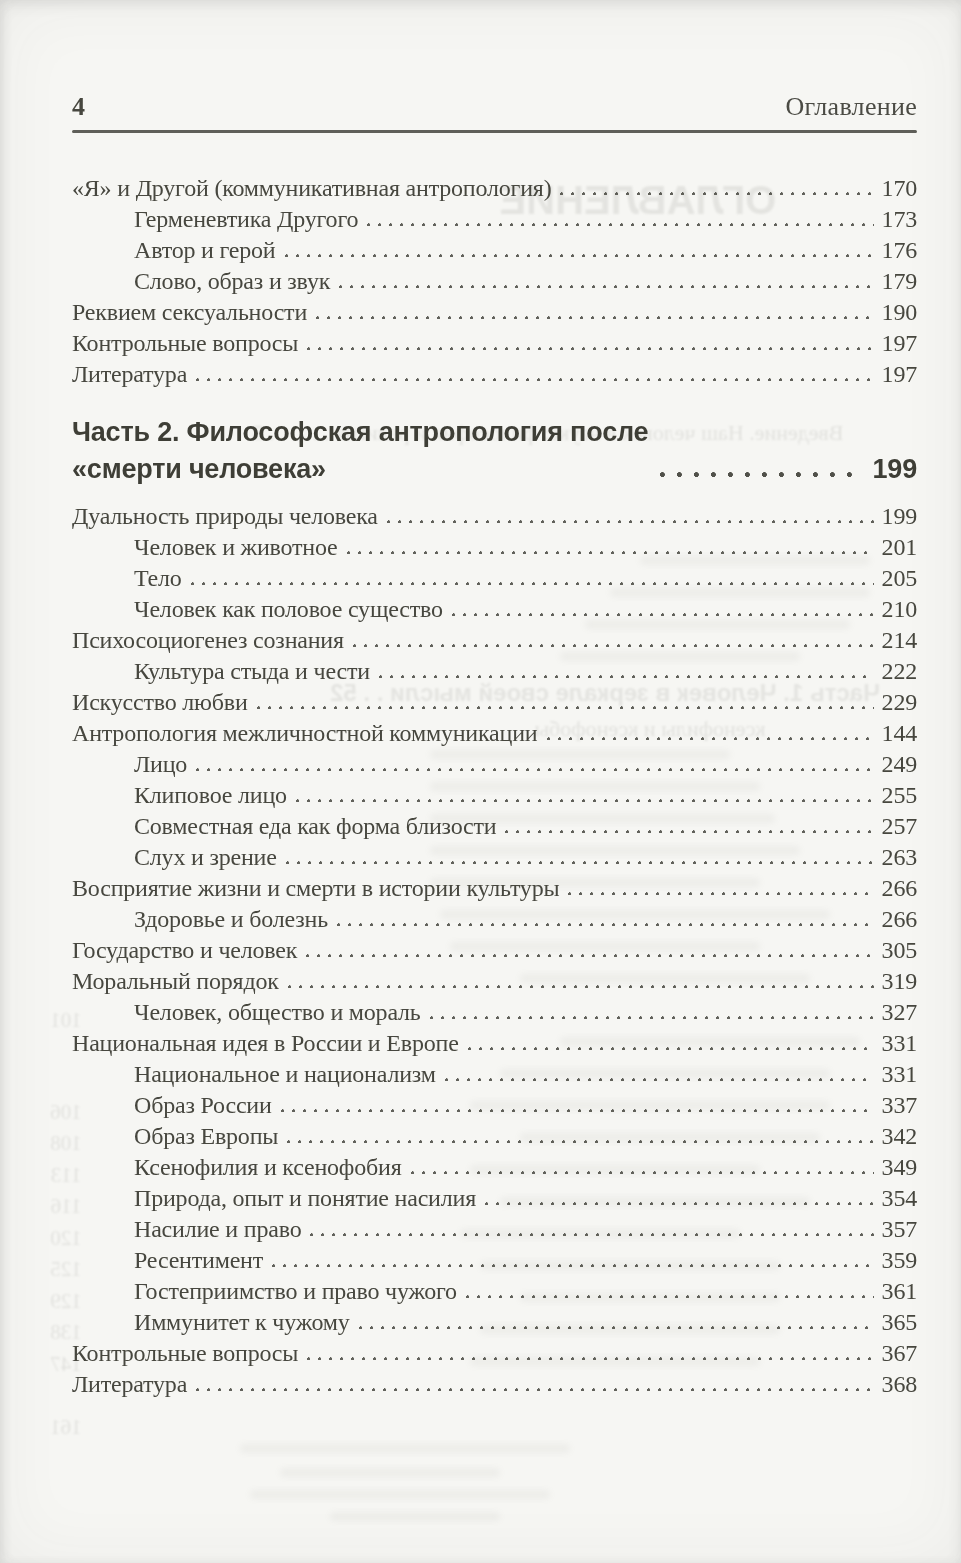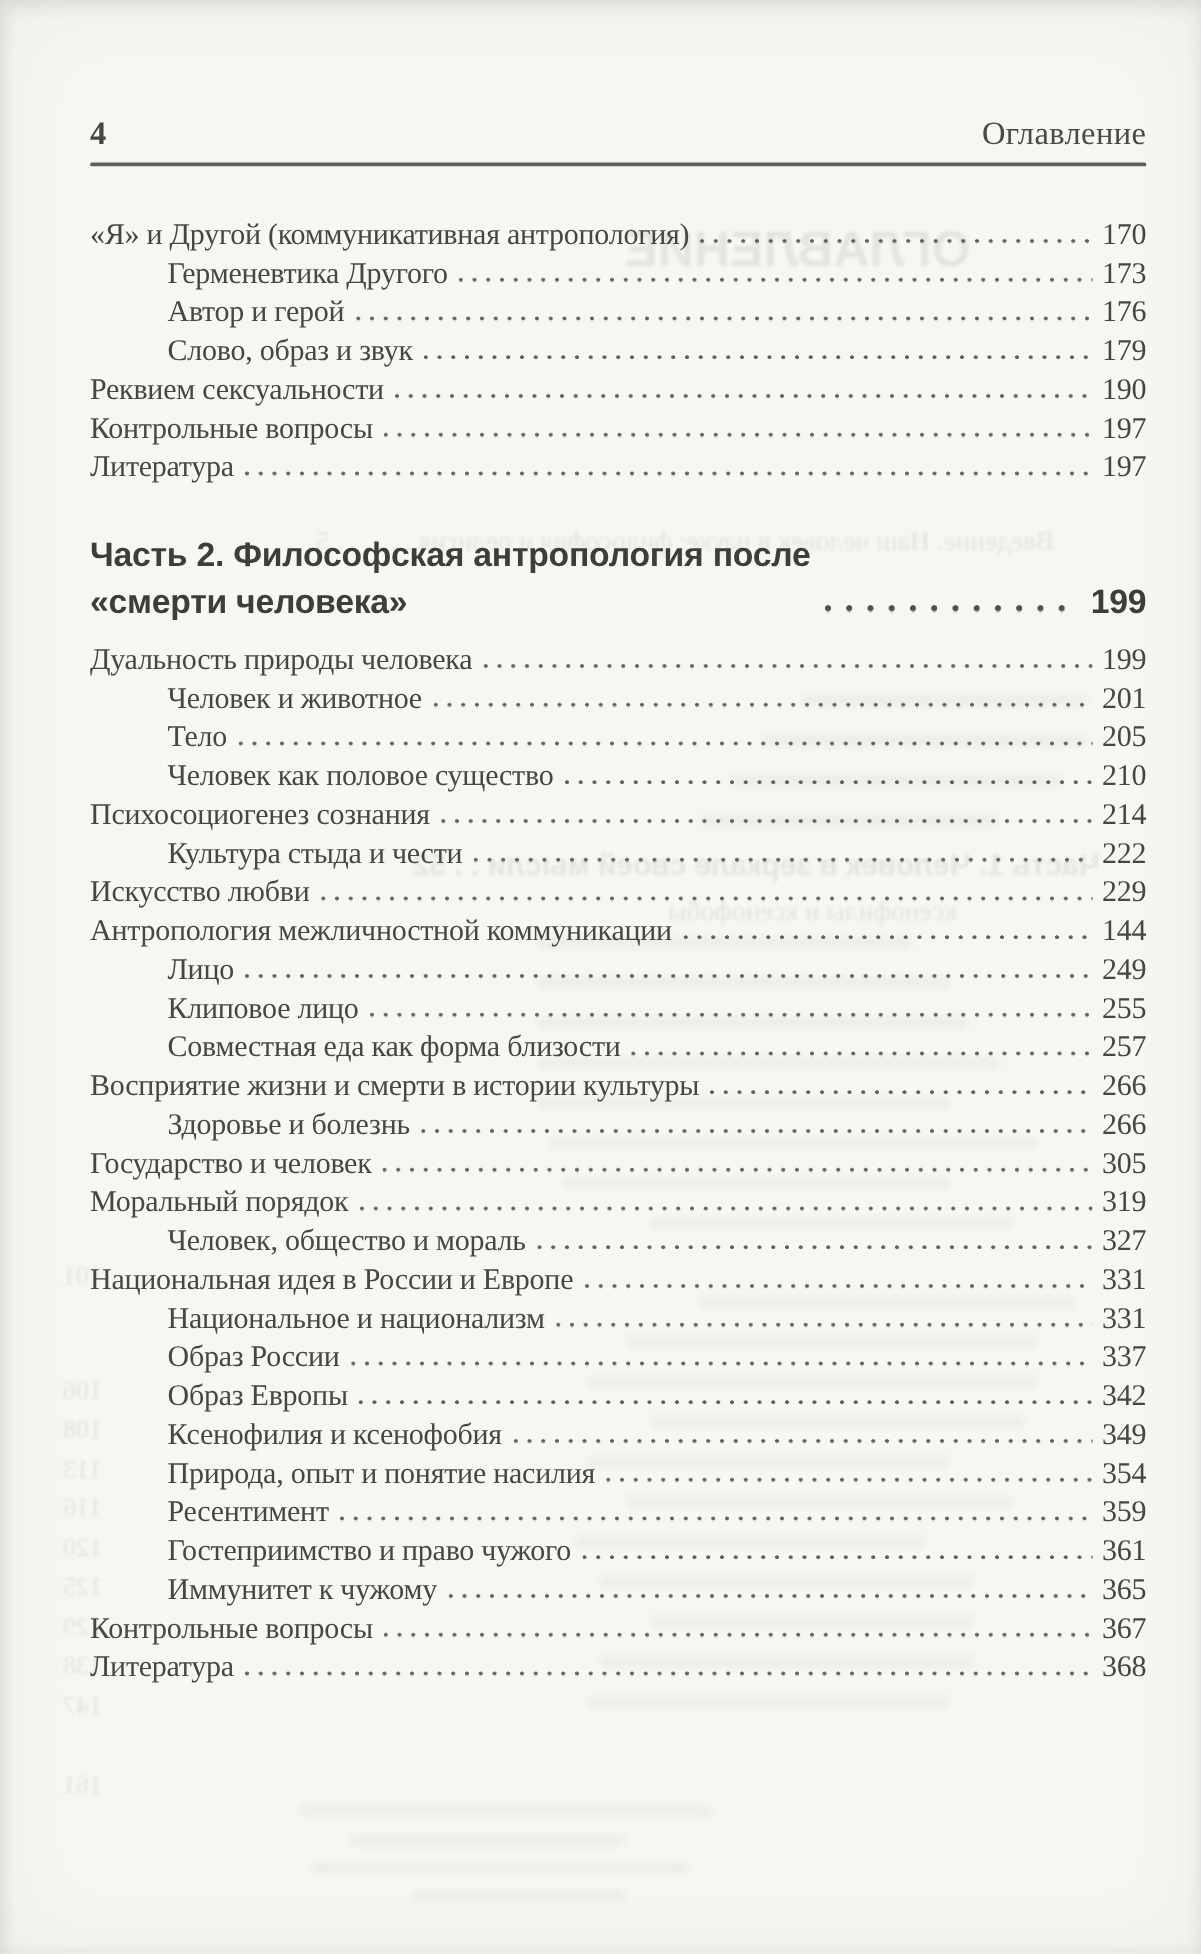--- a/index.html
+++ b/index.html
@@ -52,21 +52,21 @@
   }
   .row .p{flex:0 0 auto;}
   
   .part{
     display:flex;align-items:flex-end;
     margin:24px 0 13px 0;
     font-family:"Liberation Sans","DejaVu Sans",sans-serif;
     font-weight:700;font-size:27px;line-height:37px;
     color:#3e3e36;letter-spacing:-.2px;
   }
-  .part .t{flex:0 0 auto;max-width:620px;margin-top:12px;}
+  .part .t{flex:0 0 auto;max-width:620px;}
   .part .t span{display:block;}
   .part .dots{
     flex:1 1 auto;height:6px;margin:0 10px 10px 12px;
     background-image:radial-gradient(circle at 2.4px 2.6px, rgba(58,58,50,.88) 2.2px, rgba(58,58,50,0) 2.7px);
     background-size:17px 6px;background-repeat:repeat-x;
   }
   .part .p{flex:0 0 auto;margin-bottom:0;}
   
   .ghost-layer{position:absolute;inset:0;z-index:1;pointer-events:none;}
   .ghost{
@@ -249,20 +249,25 @@
     <span class="dots"></span>
     <span class="p">255</span>
   </div>
 
   <div class="row ind">
     <span class="t">Совместная еда как форма близости</span>
     <span class="dots"></span>
     <span class="p">257</span>
   </div>
 
+  <div class="row ind">
+    <span class="t">Слух и зрение</span>
+    <span class="dots"></span>
+    <span class="p">263</span>
+  </div>
 
   <div class="row">
     <span class="t">Восприятие жизни и смерти в истории культуры</span>
     <span class="dots"></span>
     <span class="p">266</span>
   </div>
 
   <div class="row ind">
     <span class="t">Здоровье и болезнь</span>
     <span class="dots"></span>
@@ -316,20 +321,25 @@
     <span class="dots"></span>
     <span class="p">349</span>
   </div>
 
   <div class="row ind">
     <span class="t">Природа, опыт и понятие насилия</span>
     <span class="dots"></span>
     <span class="p">354</span>
   </div>
 
+  <div class="row ind">
+    <span class="t">Насилие и право</span>
+    <span class="dots"></span>
+    <span class="p">357</span>
+  </div>
 
   <div class="row ind">
     <span class="t">Ресентимент</span>
     <span class="dots"></span>
     <span class="p">359</span>
   </div>
 
   <div class="row ind">
     <span class="t">Гостеприимство и право чужого</span>
     <span class="dots"></span>

